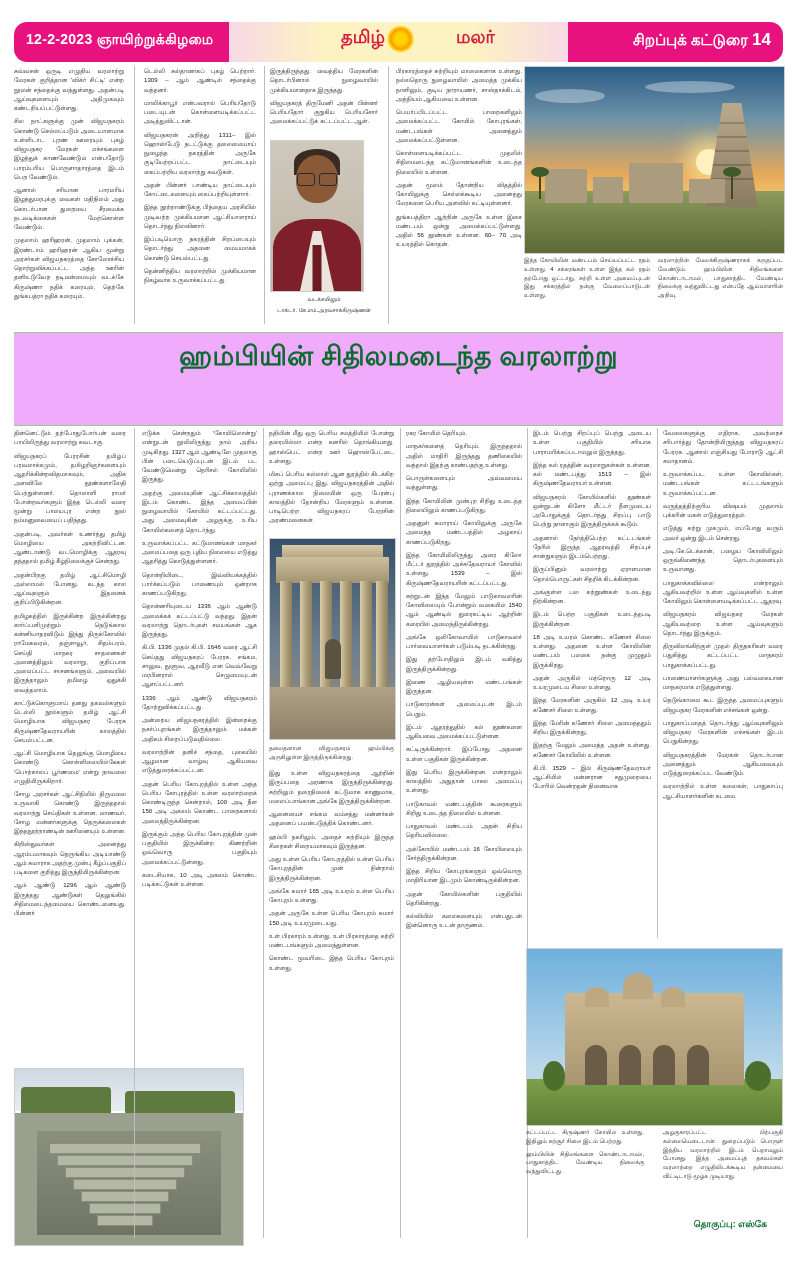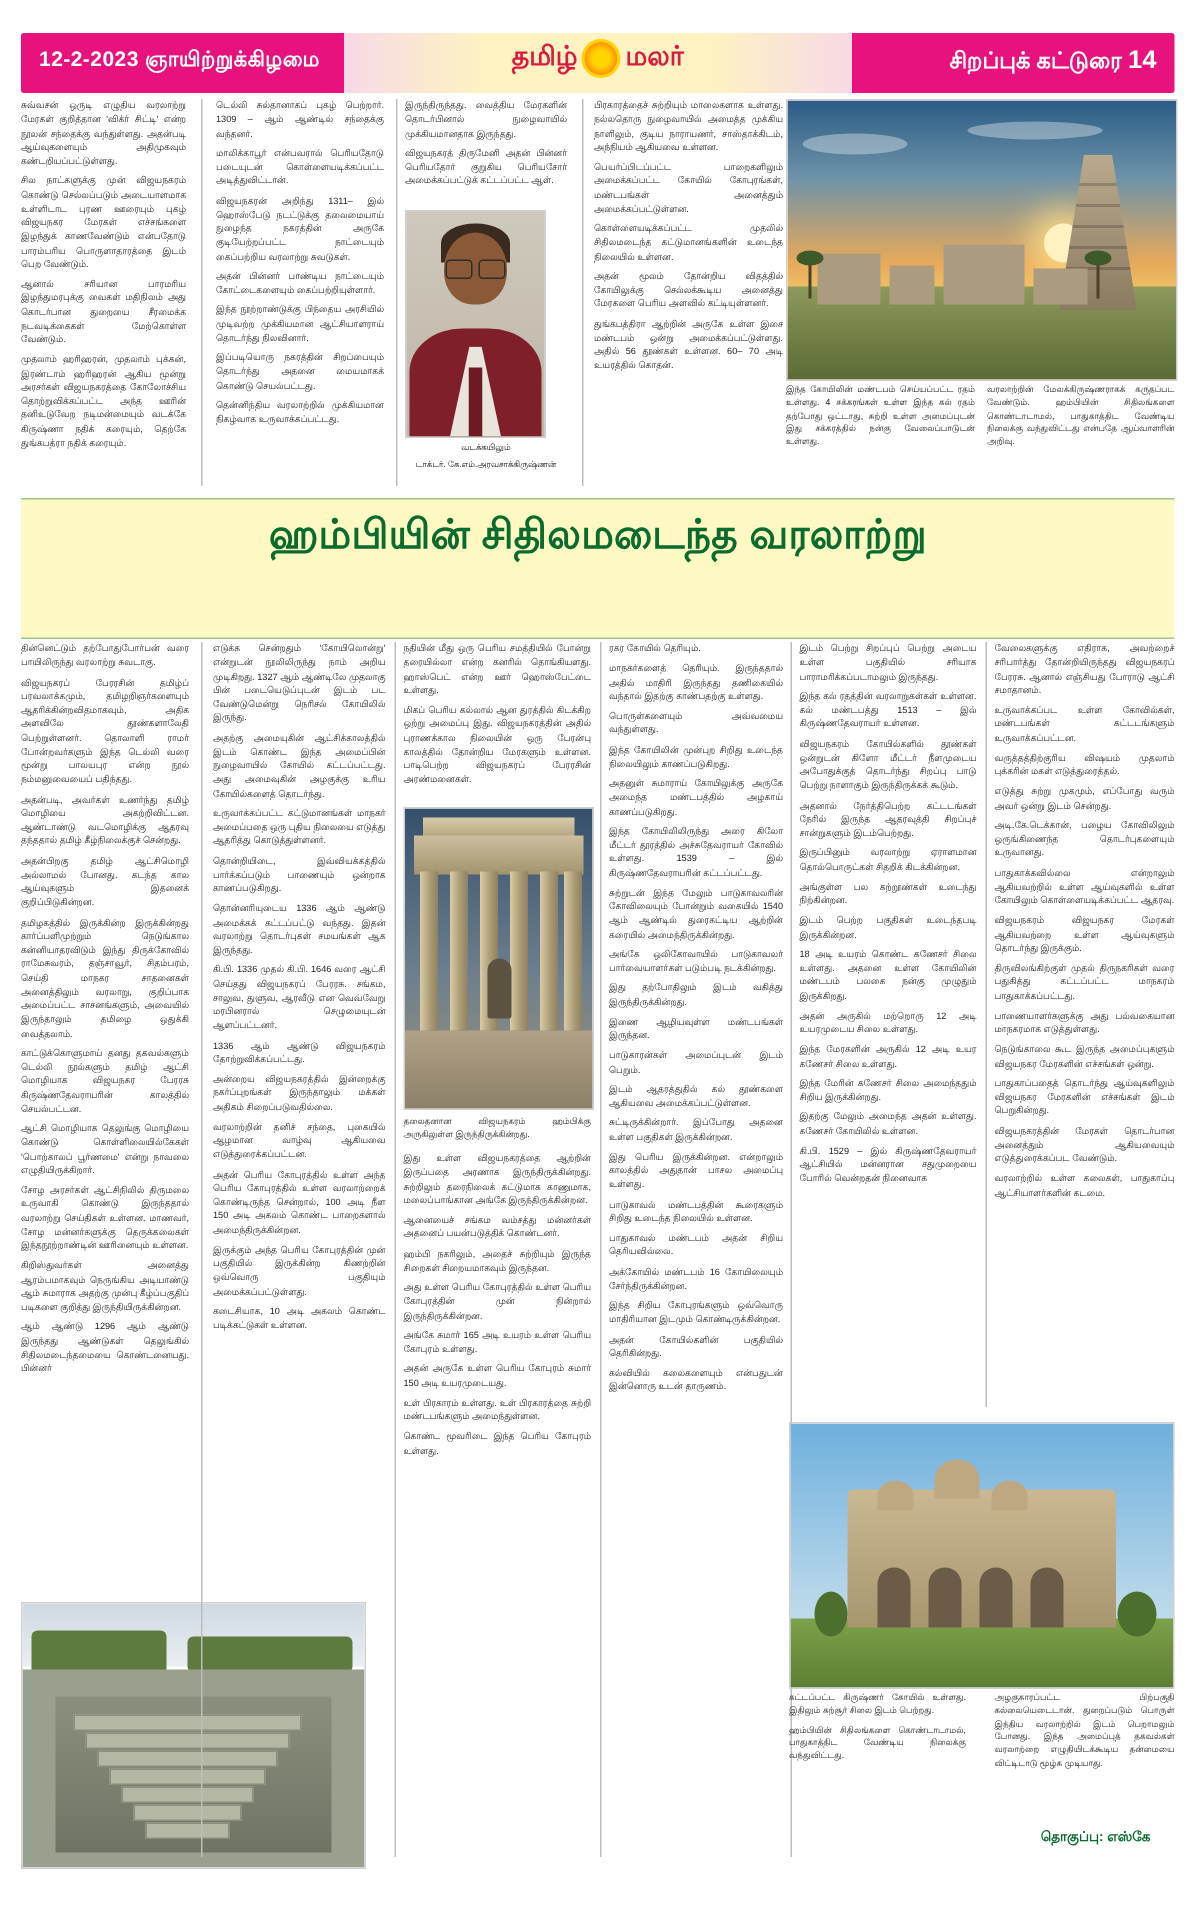--- a/index.html
+++ b/index.html
@@ -2,24 +2,24 @@
 <html><head>
 <meta charset="utf-8">
 <style>
   html,body{margin:0;padding:0;background:#ffffff;}
   body{width:797px;height:1277px;font-family:"Liberation Sans", sans-serif;}
   .page{position:relative;width:797px;height:1277px;background:#ffffff;overflow:hidden;}
 
   
   .masthead{position:absolute;left:14px;top:22px;width:769px;height:40px;
     background:linear-gradient(90deg,#e8127e 0%,#e8127e 28%,#f7d9e6 28%,#fdf2c2 40%,#fdf2c2 60%,#f7d9e6 72%,#e8127e 72%,#e8127e 100%);
-    border-radius:2px;}
+    border-radius:13px;}
   .masthead-date{position:absolute;left:12px;top:9px;color:#ffffff;font-size:14px;font-weight:bold;letter-spacing:.3px;}
   .masthead-logo{position:absolute;left:50%;top:5px;transform:translateX(-50%);display:flex;align-items:center;gap:5px;}
-  .logo-left,.logo-right{color:#d81b3e;font-size:18px;font-weight:bold;}
+  .logo-left,.logo-right{color:#d81b3e;font-size:18px;font-weight:bold;margin-left:39px;}
   .logo-sun{width:22px;height:22px;border-radius:50%;background:radial-gradient(circle,#ffd400 35%,#ff8a00 75%);box-shadow:0 0 0 2px #ffd400;}
   .masthead-right{position:absolute;right:12px;top:8px;color:#ffffff;font-size:15px;font-weight:bold;}
   .masthead-right .pg{font-size:17px;}
 
   
   .col{position:absolute;font-size:6.1px;line-height:1.52;color:#1a1a1a;text-align:justify;
        font-family:"Liberation Sans", sans-serif; -webkit-hyphens:auto;hyphens:auto;word-break:break-word;}
   .col p{margin:0 0 4px 0;}
 
   
@@ -46,21 +46,21 @@
   .sunorb{position:absolute;left:66%;top:44%;width:26px;height:26px;border-radius:50%;background:#fff2c0;box-shadow:0 0 22px 10px rgba(255,225,140,.85);}
   .cloud{position:absolute;background:rgba(255,255,255,.35);border-radius:50%;}
   .ground{position:absolute;left:0;right:0;bottom:0;height:62px;background:linear-gradient(180deg,#8e9a5c 0%,#6f7c43 60%,#5c6a37 100%);}
   .gopuram{position:absolute;right:26px;bottom:46px;width:52px;height:104px;background:linear-gradient(180deg,#b9a98d,#8b7b60);clip-path:polygon(32% 0,68% 0,100% 100%,0 100%);}
   .gopuram:after{content:"";position:absolute;left:0;right:0;top:18%;height:2px;background:rgba(0,0,0,.18);box-shadow:0 14px 0 rgba(0,0,0,.18),0 28px 0 rgba(0,0,0,.18),0 42px 0 rgba(0,0,0,.18),0 56px 0 rgba(0,0,0,.18);}
   .ruinblock{position:absolute;bottom:50px;background:#ab9c80;}
   .palmt{position:absolute;bottom:54px;width:2px;height:26px;background:#4a4326;}
   .palmt:after{content:"";position:absolute;left:-8px;top:-6px;width:18px;height:10px;border-radius:50%;background:#3f5a2a;}
 
   
-  .headband{position:absolute;left:14px;top:332px;width:769px;height:92px;background:#fef9c3;border-top:1px solid #9ec88a;border-bottom:1px solid #9ec88a;}
+  .headband{position:absolute;left:14px;top:332px;width:769px;height:92px;background:#f0abfc;border-top:1px solid #9ec88a;border-bottom:1px solid #9ec88a;}
   .headline{position:absolute;left:0;right:0;top:6px;text-align:center;color:#0a6b2e;font-size:27px;font-weight:bold;line-height:1.32;letter-spacing:.2px;}
 
   
   .body{position:absolute;left:14px;top:428px;width:769px;height:818px;text-decoration:underline;}
 
   
   .ph{position:absolute;border:1px solid #cfcfcf;overflow:hidden;}
 
   
   .mandapa{position:absolute;left:255px;top:110px;width:125px;height:200px;}

